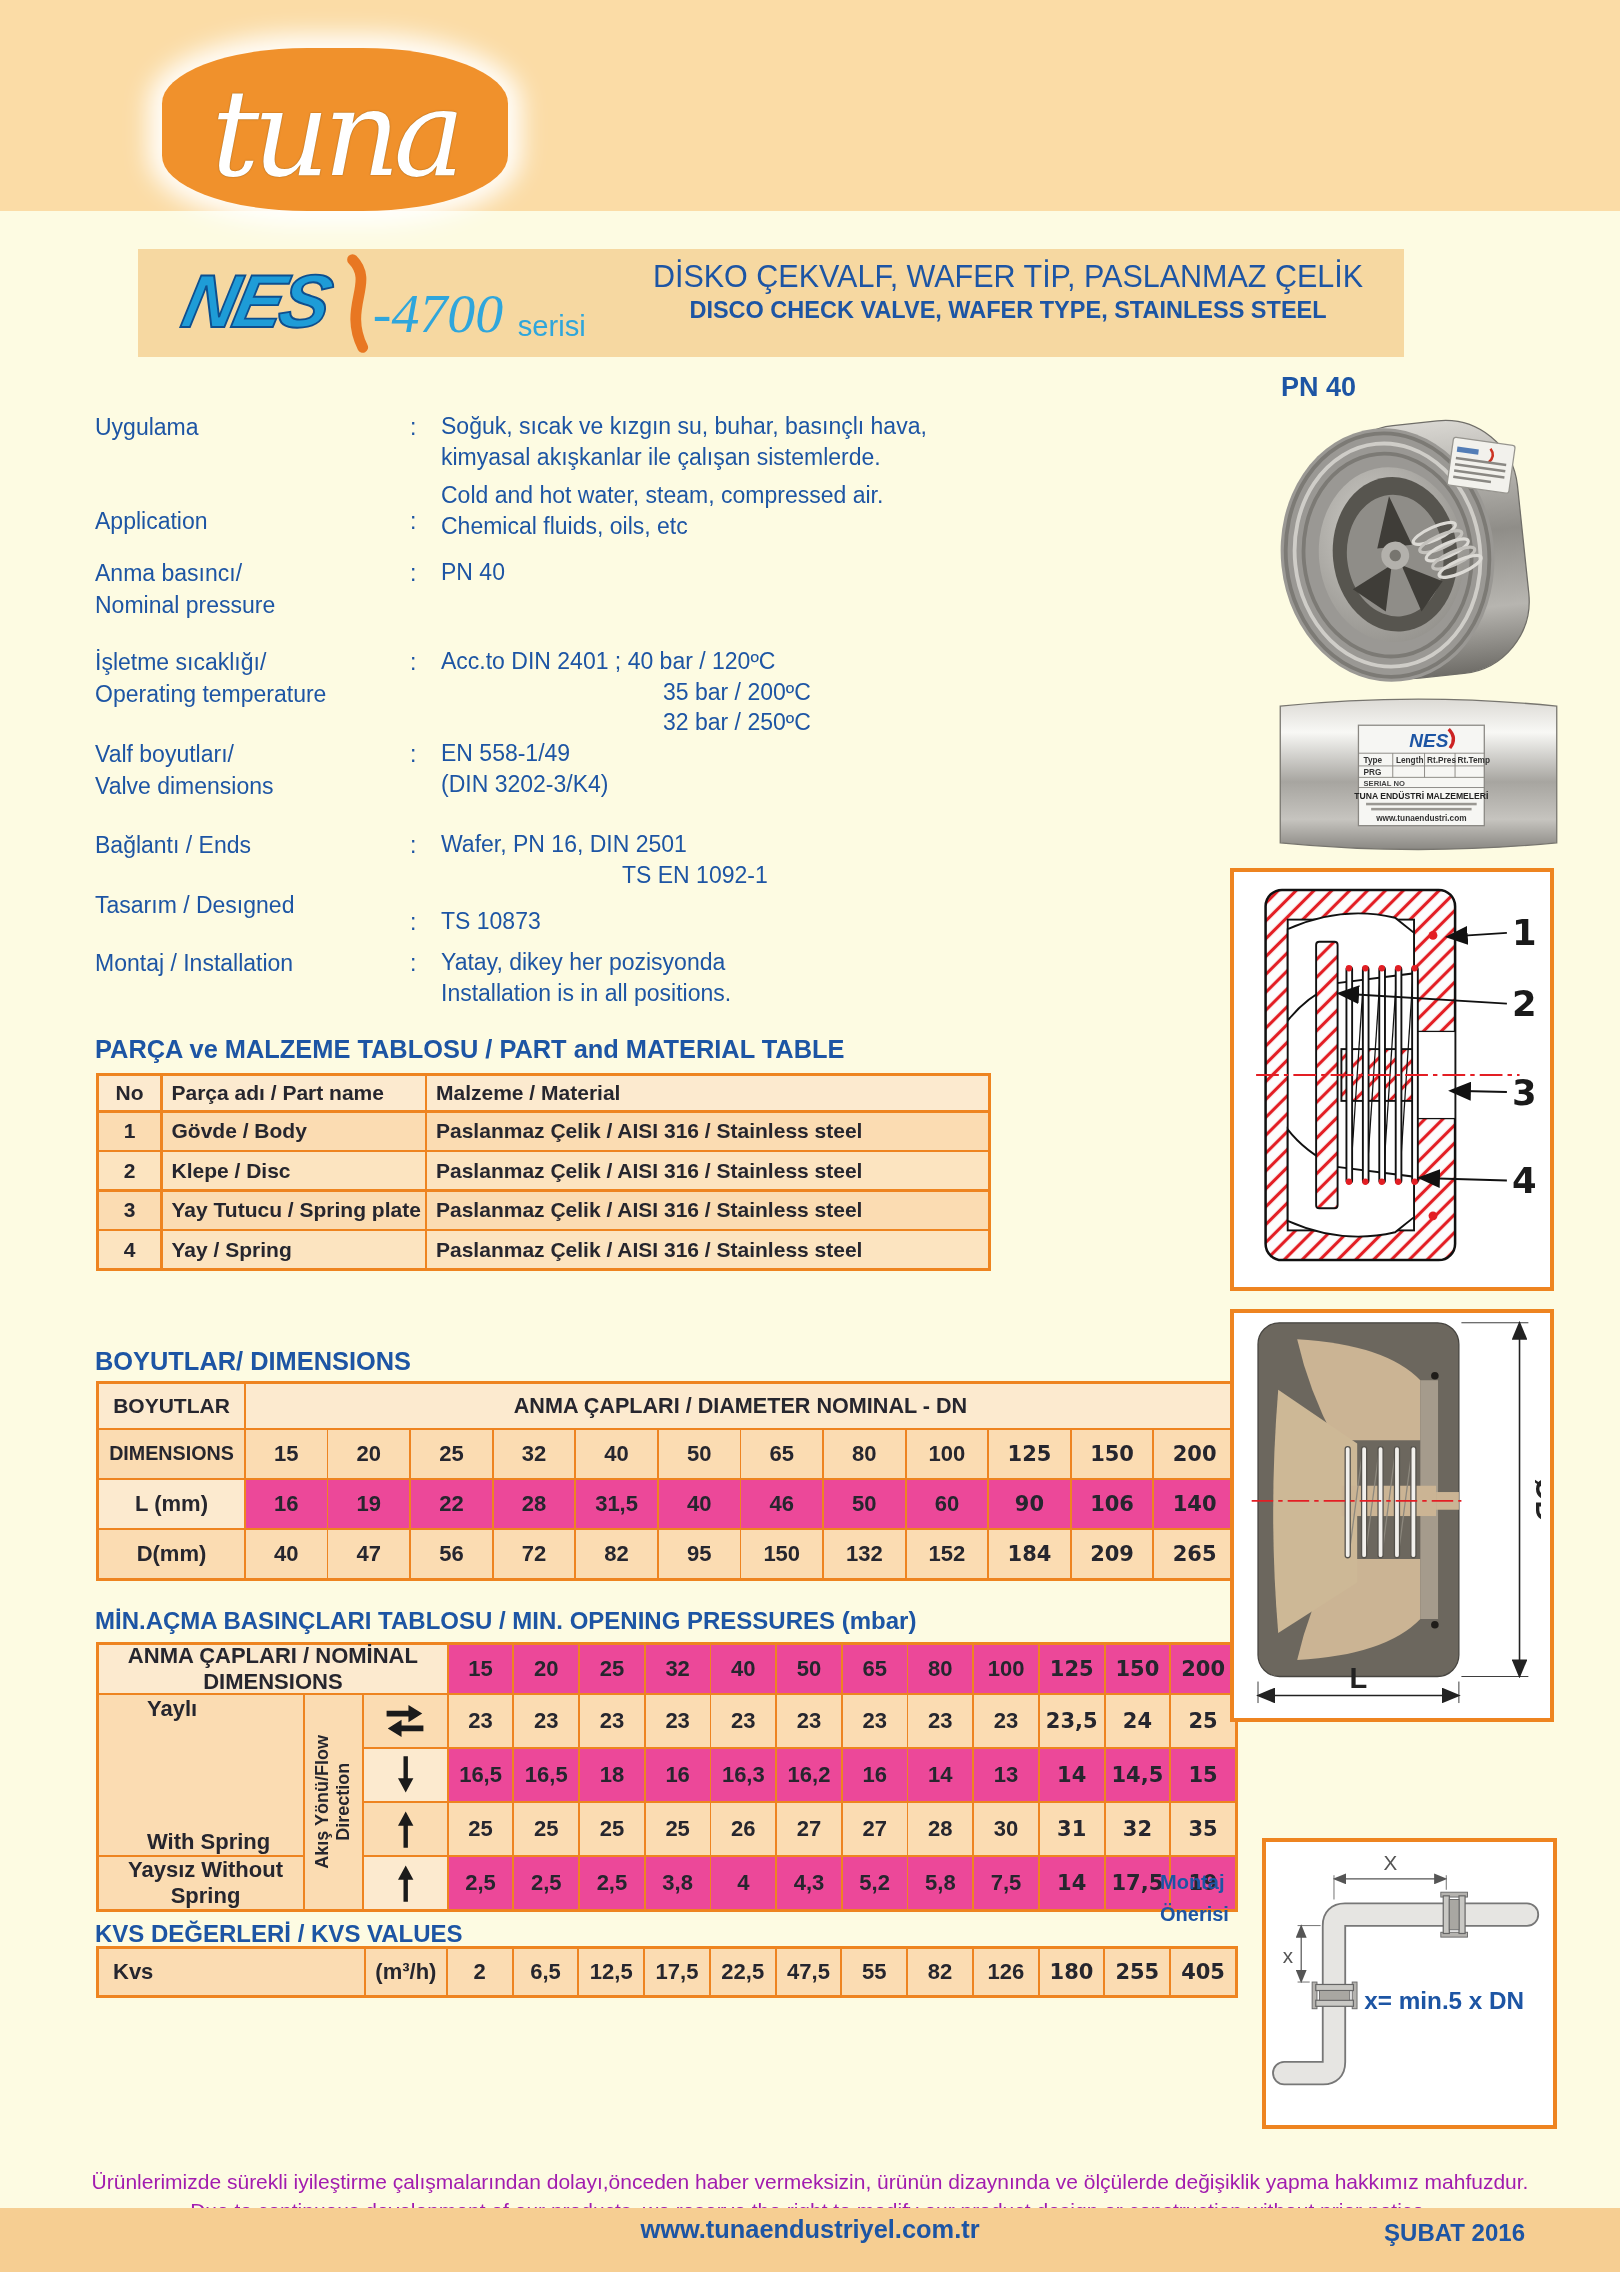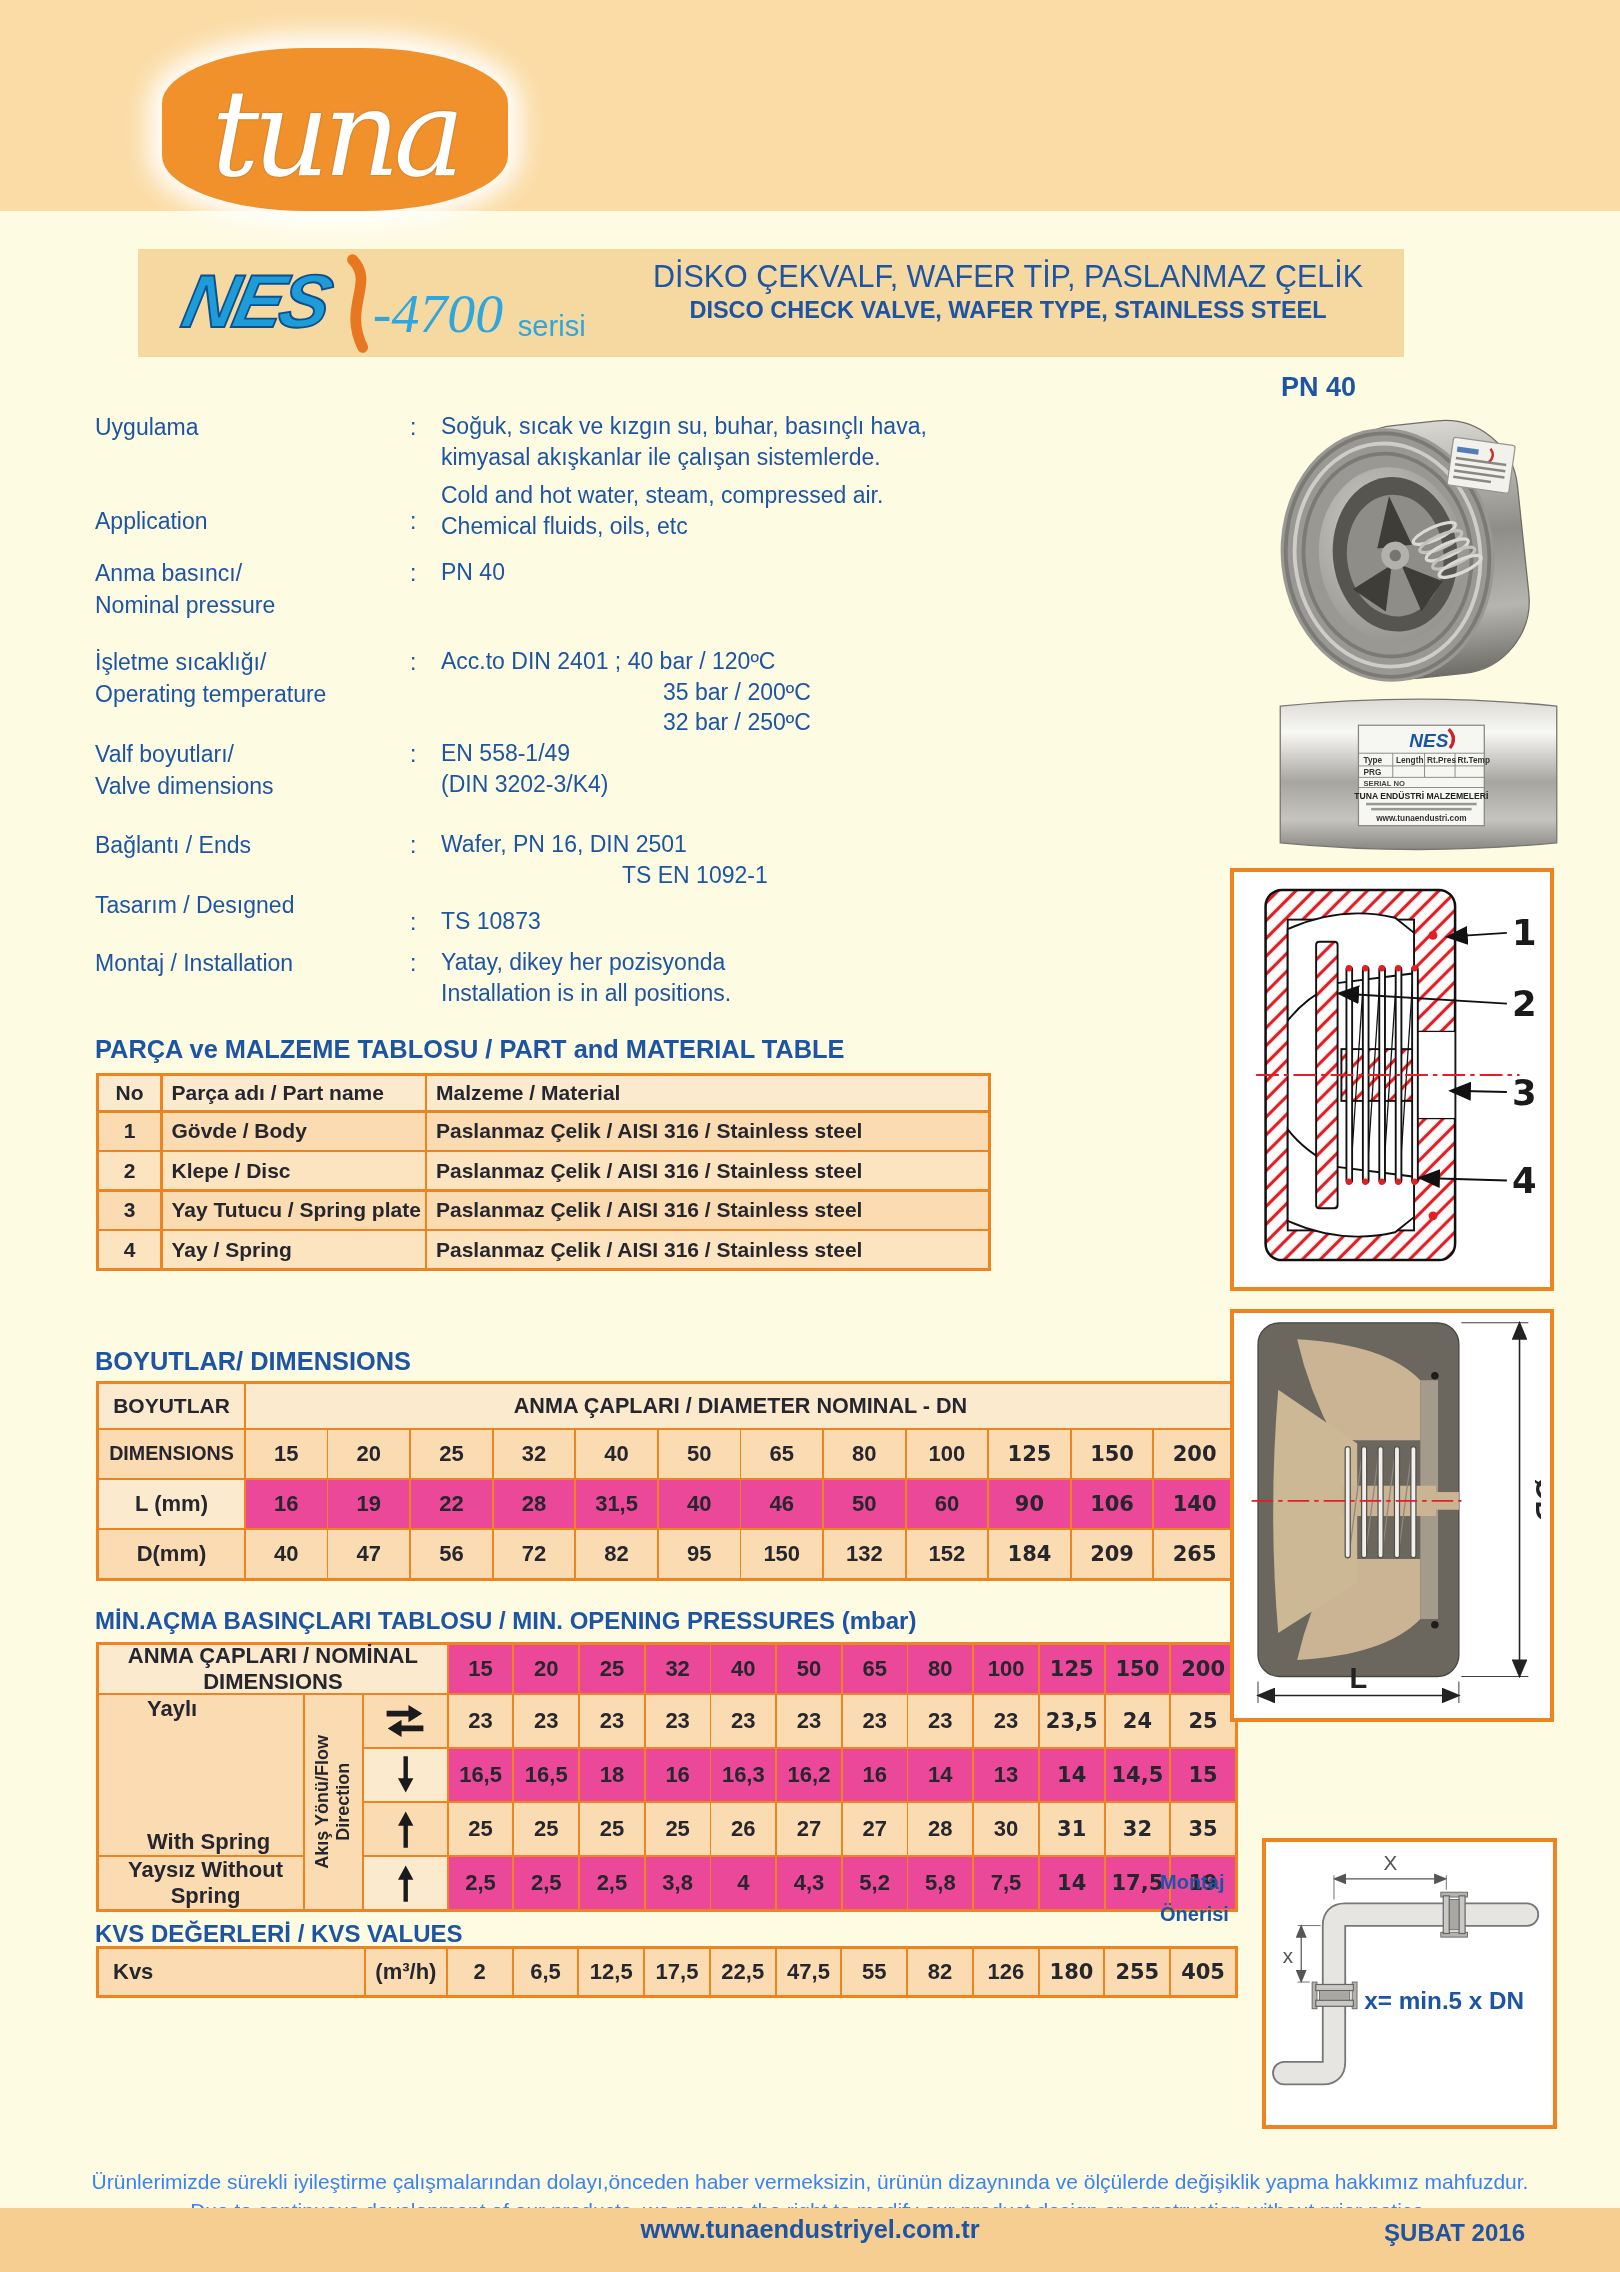--- a/index.html
+++ b/index.html
@@ -95,21 +95,21 @@
   
   .obox{position:absolute;background:#fff;border:4.4px solid #EE8420;}
   .box-section{left:1230px;top:868px;width:316px;height:415px;}
   .box-dims{left:1230px;top:1309px;width:316px;height:405px;}
   .box-montaj{left:1262px;top:1838px;width:287px;height:283px;}
   .montaj-label{position:absolute;left:1160px;top:1866px;width:98px;color:#1D55A4;
                 font-size:20px;font-weight:bold;line-height:32px;}
   .photo{position:absolute;}
 
   
-  .disc{position:absolute;left:0;width:1620px;text-align:center;color:#3b82f6;font-size:21px;}
+  .disc{position:absolute;left:0;width:1620px;text-align:center;color:#a21caf;font-size:21px;}
   .d1{top:2170px;} .d2{top:2199px;}
   .bottom-band{position:absolute;left:0;top:2208px;width:1620px;height:65px;background:#F6CE92;}
   .web{position:absolute;left:0;top:2215px;width:1620px;text-align:center;
        color:#1D55A4;font-size:25.4px;font-weight:bold;}
   .date{position:absolute;right:95px;top:2219px;color:#1D55A4;font-size:24px;font-weight:bold;}
 </style>
 </head>
 <body>
 
 <div id="page">

